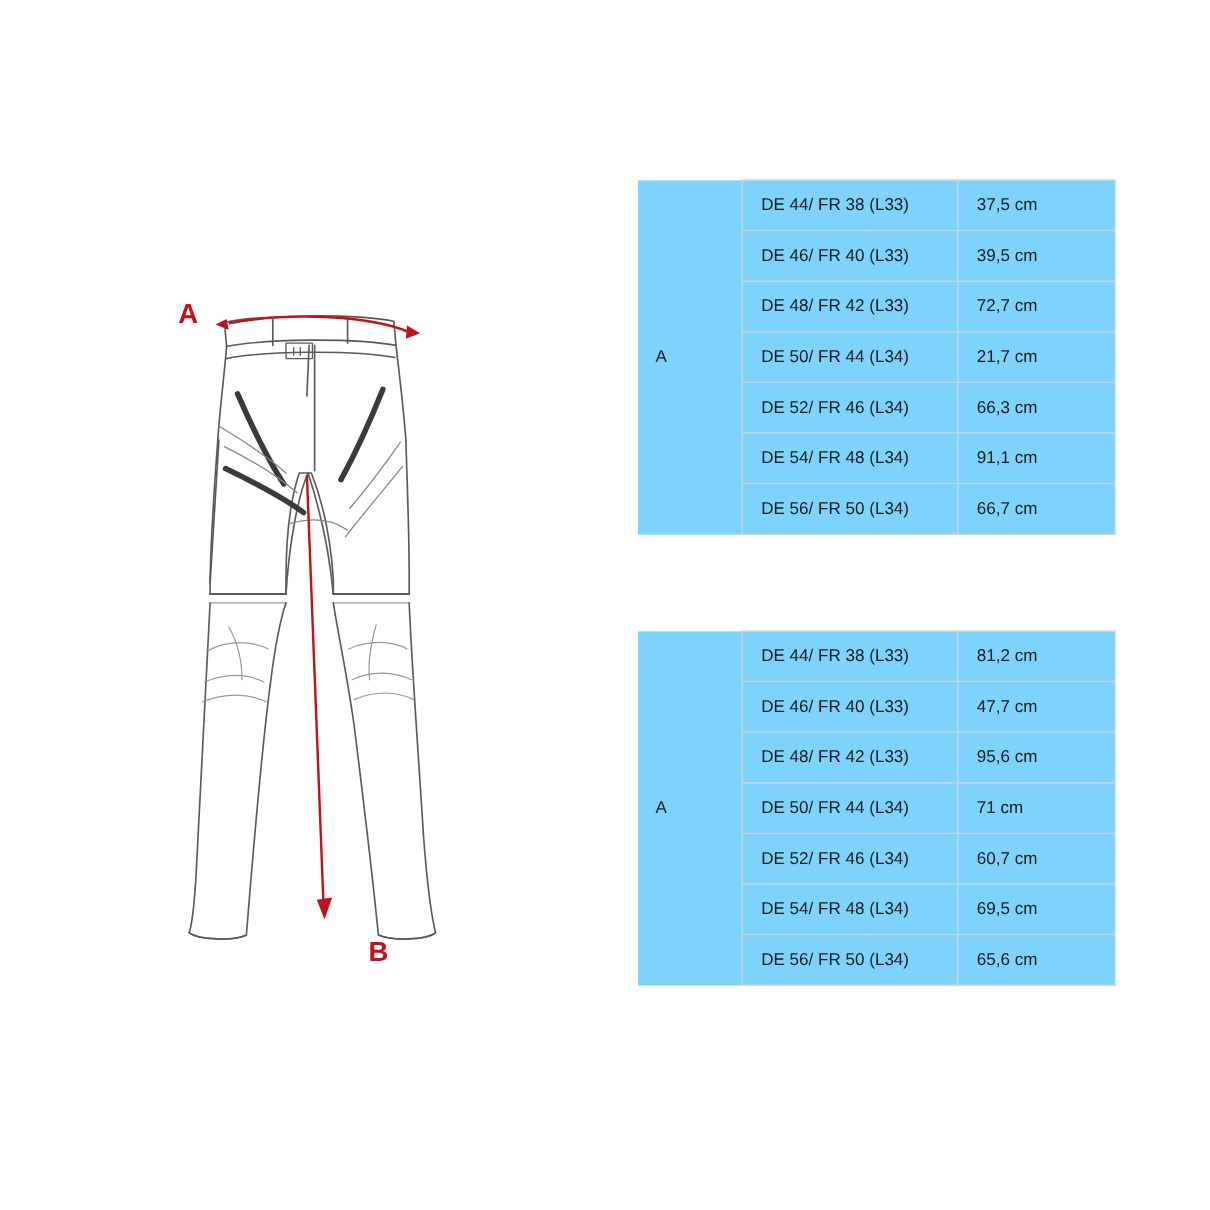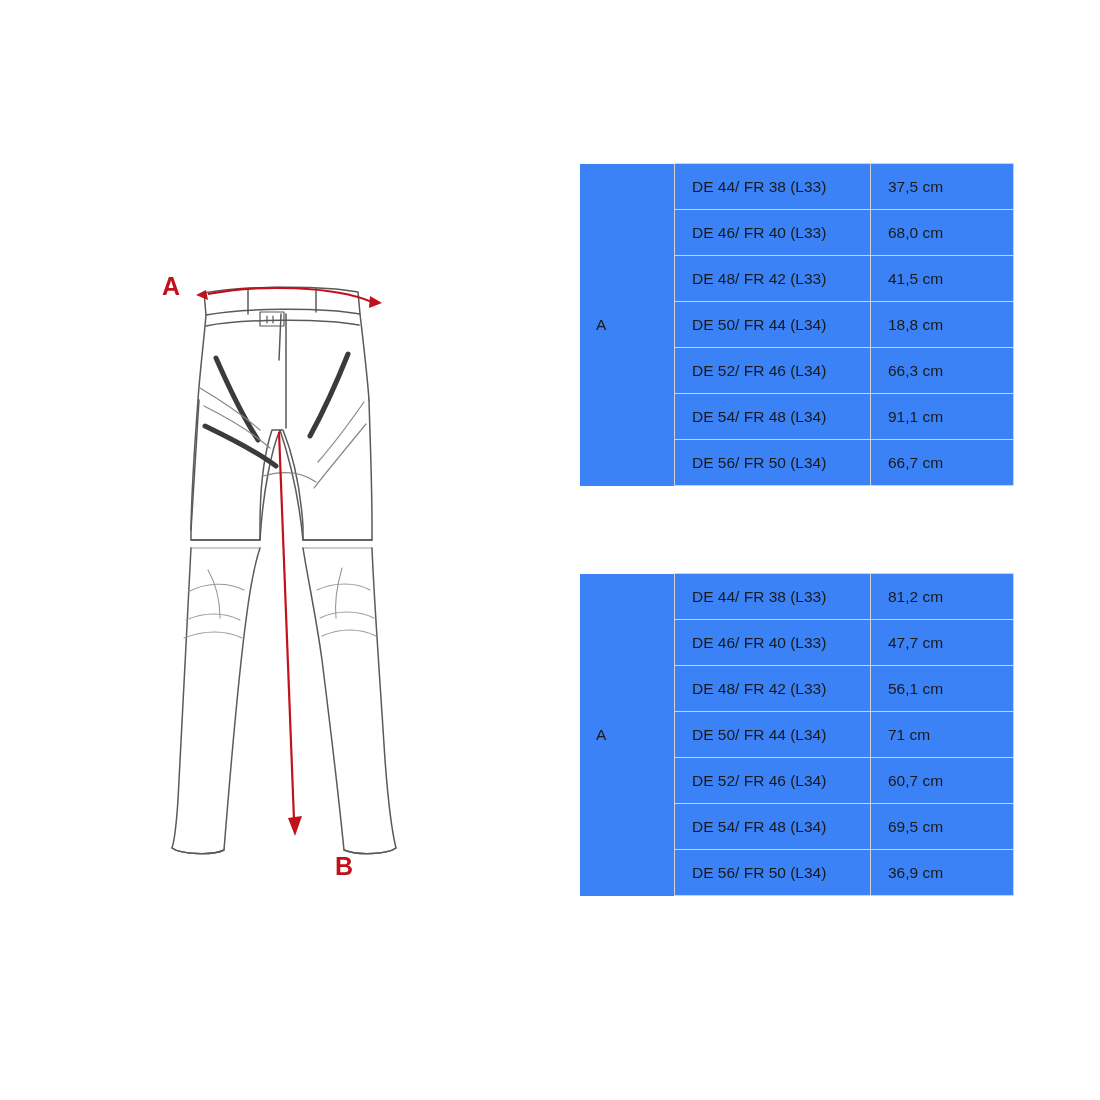--- a/index.html
+++ b/index.html
@@ -46,21 +46,21 @@
     color: #1a1a1a;
   }
   #table-1 { left: 580px; top: 163px; }
   #table-2 { left: 580px; top: 573px; }
 
   .size-table td {
     border: 1px solid #d2d2d2;
     padding: 0;
     height: 45px;
     vertical-align: middle;
-    background: #3b82f6;
+    background: #7dd3fc;
   }
   .col-key {
     width: 78px;
     padding-left: 16px !important;
     border-left: none !important;
     border-top: none !important;
     border-bottom: none !important;
   }
   .col-key.first-key {
     border-top: none !important;
@@ -156,29 +156,29 @@
 
 <table class="size-table" id="table-1">
   <tbody>
     <tr>
       <td class="col-key first-key" rowspan="7">A</td>
       <td class="col-size">DE 44/ FR 38 (L33)</td>
       <td class="col-value">37,5 cm</td>
     </tr>
     <tr>
       <td class="col-size">DE 46/ FR 40 (L33)</td>
-      <td class="col-value">68,0 cm</td>
+      <td class="col-value">39,5 cm</td>
     </tr>
     <tr>
       <td class="col-size">DE 48/ FR 42 (L33)</td>
-      <td class="col-value">41,5 cm</td>
+      <td class="col-value">72,7 cm</td>
     </tr>
     <tr>
       <td class="col-size">DE 50/ FR 44 (L34)</td>
-      <td class="col-value">18,8 cm</td>
+      <td class="col-value">21,7 cm</td>
     </tr>
     <tr>
       <td class="col-size">DE 52/ FR 46 (L34)</td>
       <td class="col-value">66,3 cm</td>
     </tr>
     <tr>
       <td class="col-size">DE 54/ FR 48 (L34)</td>
       <td class="col-value">91,1 cm</td>
     </tr>
     <tr>
@@ -194,32 +194,32 @@
       <td class="col-key first-key" rowspan="7">A</td>
       <td class="col-size">DE 44/ FR 38 (L33)</td>
       <td class="col-value">81,2 cm</td>
     </tr>
     <tr>
       <td class="col-size">DE 46/ FR 40 (L33)</td>
       <td class="col-value">47,7 cm</td>
     </tr>
     <tr>
       <td class="col-size">DE 48/ FR 42 (L33)</td>
-      <td class="col-value">56,1 cm</td>
+      <td class="col-value">95,6 cm</td>
     </tr>
     <tr>
       <td class="col-size">DE 50/ FR 44 (L34)</td>
       <td class="col-value">71 cm</td>
     </tr>
     <tr>
       <td class="col-size">DE 52/ FR 46 (L34)</td>
       <td class="col-value">60,7 cm</td>
     </tr>
     <tr>
       <td class="col-size">DE 54/ FR 48 (L34)</td>
       <td class="col-value">69,5 cm</td>
     </tr>
     <tr>
       <td class="col-size">DE 56/ FR 50 (L34)</td>
-      <td class="col-value">36,9 cm</td>
+      <td class="col-value">65,6 cm</td>
     </tr>
   </tbody>
 </table>
 
 </body></html>

